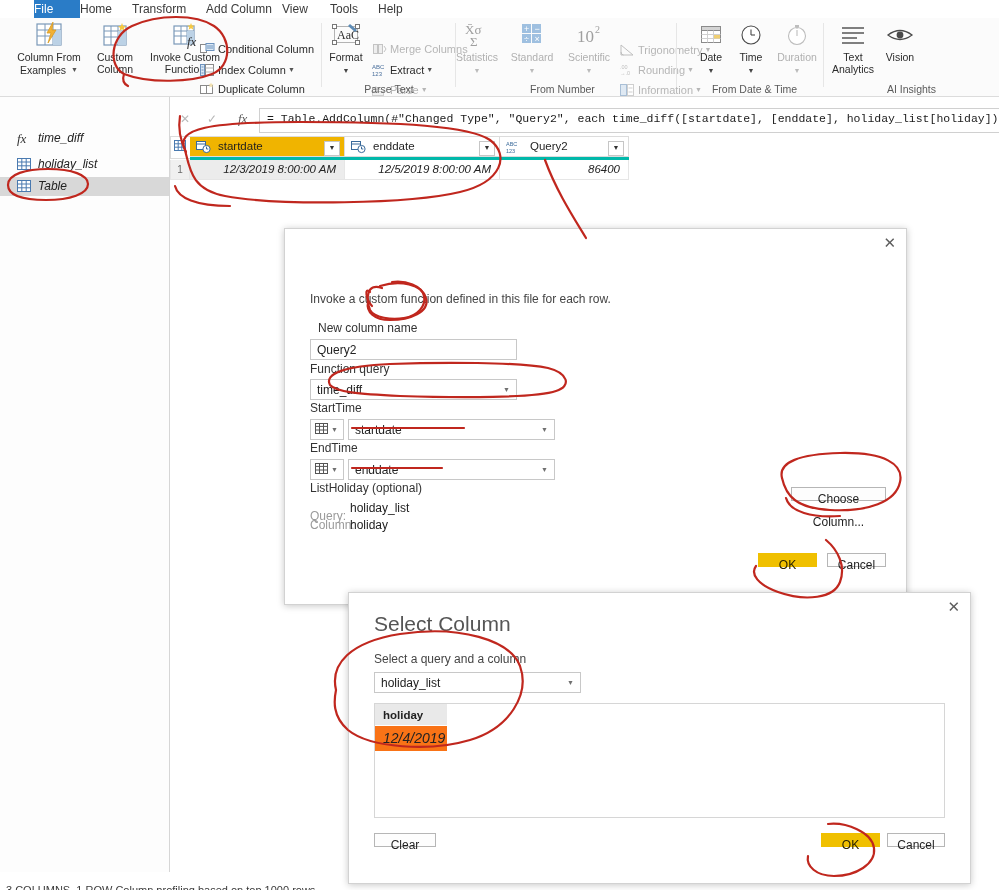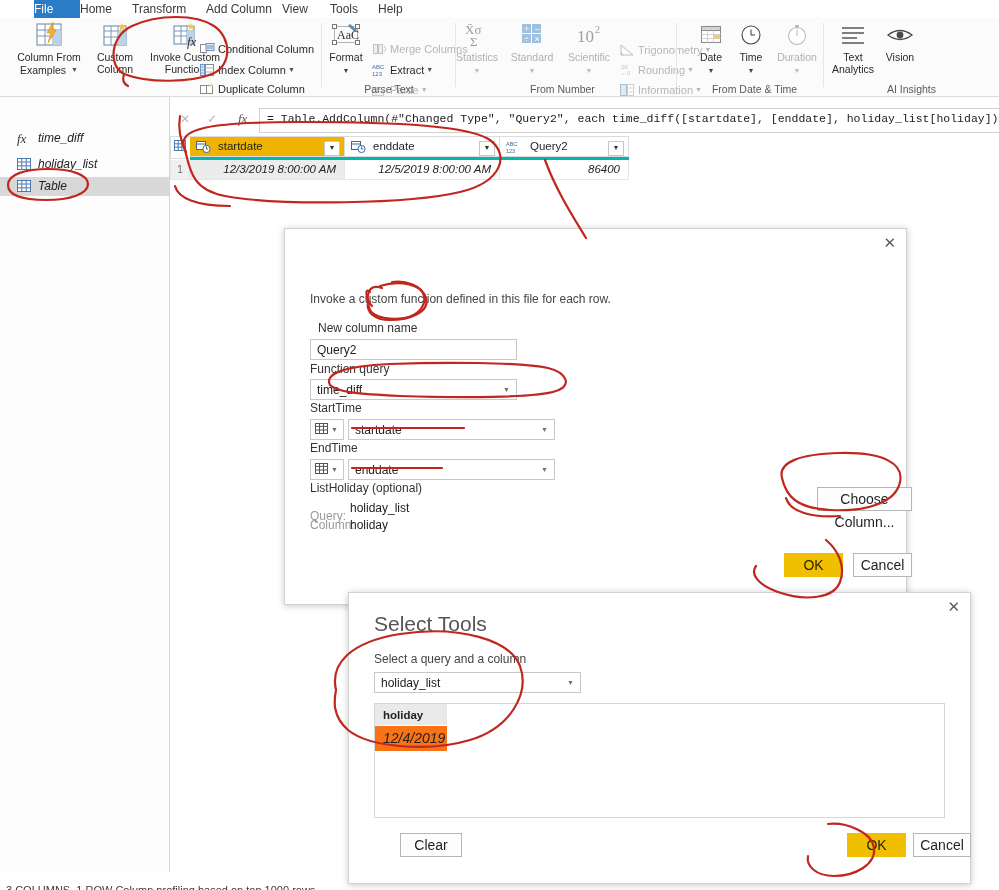--- a/index.html
+++ b/index.html
@@ -77,21 +77,21 @@
   .flabel.dim{color:#9a9a9a;}
   .fval{position:absolute;font-size:12px;color:#222;}
   .tinput{position:absolute;border:1px solid #c8c8c8;background:#fff;height:21px;box-sizing:border-box;}
   .tinput .tv{position:absolute;left:6px;top:3px;font-size:12px;color:#222;}
   .ddl{position:absolute;border:1px solid #c8c8c8;background:#fff;height:21px;box-sizing:border-box;}
   .ddl .dv{position:absolute;left:6px;top:3px;font-size:12px;color:#222;}
   .ddl .darrow{position:absolute;right:6px;top:6px;font-size:7px;color:#707070;}
   .typebtn{position:absolute;width:34px;height:21px;border:1px solid #c8c8c8;background:#fff;box-sizing:border-box;}
   .typebtn .tb-ico{position:absolute;left:4px;top:3px;width:14px;height:14px;}
   .typebtn .tb-ar{position:absolute;right:5px;top:6px;font-size:7px;color:#707070;}
-  .btn{position:absolute;height:24px;border:1px solid #b6b6b6;background:#fdfdfd;font-size:14px;color:#1f1f1f;text-align:center;line-height:23px;cursor:default;box-sizing:border-box;margin-left:26px;}
+  .btn{position:absolute;height:14px;border:1px solid #b6b6b6;background:#fdfdfd;font-size:12px;color:#1f1f1f;text-align:center;line-height:23px;cursor:default;box-sizing:border-box;}
   .btn.primary{background:#F0C000;border-color:#F0C000;color:#2a2400;}
   .listbox{position:absolute;border:1px solid #d6d6d6;background:#fff;box-sizing:border-box;}
   .lb-colhdr{position:absolute;font-size:11.5px;font-weight:bold;color:#222;}
   .lb-cell{position:absolute;font-size:14px;font-style:italic;color:#222;background:#f97316;}
 
   
   #annotations{position:absolute;left:0;top:0;width:999px;height:890px;pointer-events:none;}
 </style>
 </head>
 <body>
@@ -531,21 +531,21 @@
   <div class="fval" style="left:65px;top:289px;">holiday</div>
 
   <div class="btn" style="left:506px;top:258px;width:95px;">Choose Column...</div>
 
   <div class="btn primary" style="left:473px;top:324px;width:59px;">OK</div>
   <div class="btn" style="left:542px;top:324px;width:59px;">Cancel</div>
 </div>
 
 <div class="dlg" id="select-column-dialog" style="left:348px;top:592px;width:621px;height:290px;">
   <div class="dlg-close">✕</div>
-  <div class="dlg-title" style="left:25px;top:19px;">Select Tools</div>
+  <div class="dlg-title" style="left:25px;top:19px;">Select Column</div>
   <div class="dlg-sub" style="left:25px;top:59px;">Select a query and a column</div>
 
   <div class="ddl" style="left:25px;top:79px;width:207px;">
     <span class="dv">holiday_list</span>
     <span class="darrow">▼</span>
   </div>
 
   <div class="listbox" style="left:25px;top:110px;width:571px;height:115px;">
     <div class="lb-colhdr" style="left:0;top:0;width:56px;background:#e9e9e9;padding:5px 8px 4px 8px;">holiday</div>
     <div class="lb-cell" style="left:0;top:22px;width:56px;padding:4px 8px 5px 8px;">12/4/2019</div>

